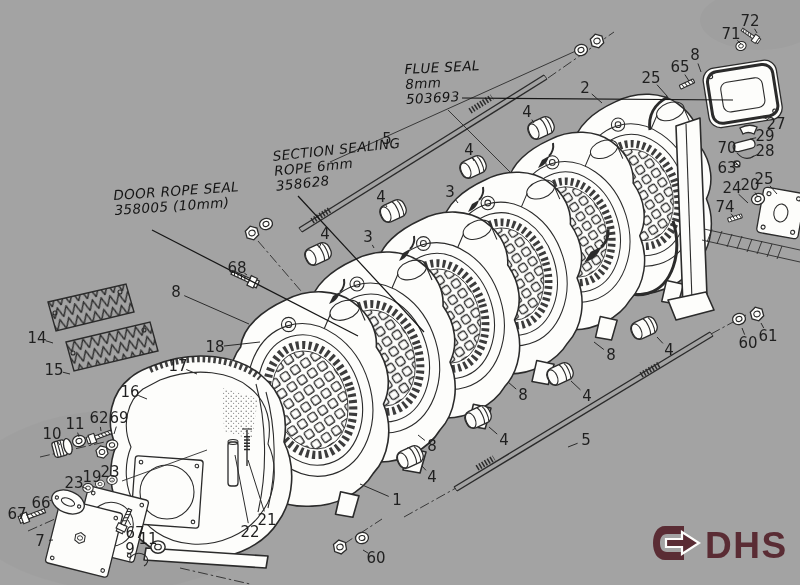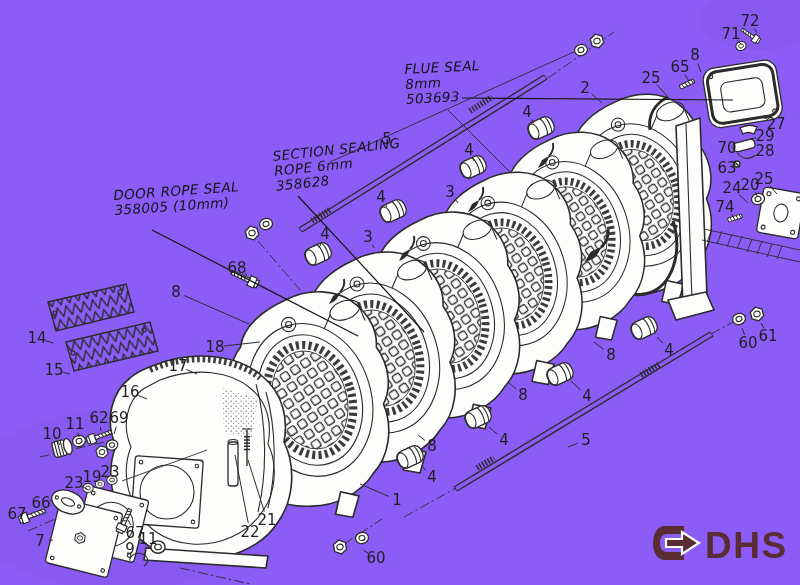--- a/index.html
+++ b/index.html
@@ -24,21 +24,21 @@
   #annots{position:absolute;left:0;top:0;width:100%;height:100%;pointer-events:none;}
   .note{position:absolute;font-family:"DejaVu Sans",sans-serif;font-style:italic;
         font-size:13.5px;line-height:1.1;color:#141414;white-space:nowrap;
         transform-origin:left top;letter-spacing:.4px;}
   .logo-text{font-family:"Liberation Sans","DejaVu Sans",sans-serif;font-weight:bold;
         font-size:37px;letter-spacing:1.5px;}
 </style>
 </head>
 <body>
 
-<div id="page" style="background: #8b5cf6;">
+<div id="page" style="background: #a3a3a3;">
 <svg id="drawing" width="800" height="585" viewBox="0 0 800 585">
   <defs>
     <pattern id="waffle" width="12" height="12" patternUnits="userSpaceOnUse" patternTransform="rotate(-17)">
       <rect x="1.5" y="1.5" width="8" height="8" rx="2" fill="none" stroke="#2b2b2b" stroke-width="1.3"></rect>
     </pattern>
     <pattern id="dots" width="5" height="5" patternUnits="userSpaceOnUse">
       <circle cx="1.2" cy="1.2" r="0.7" fill="#555"></circle>
           <circle cx="3.6" cy="3.4" r="0.6" fill="#777"></circle>
     </pattern>
     <pattern id="zz" width="9" height="12" patternUnits="userSpaceOnUse" patternTransform="rotate(-13)">

